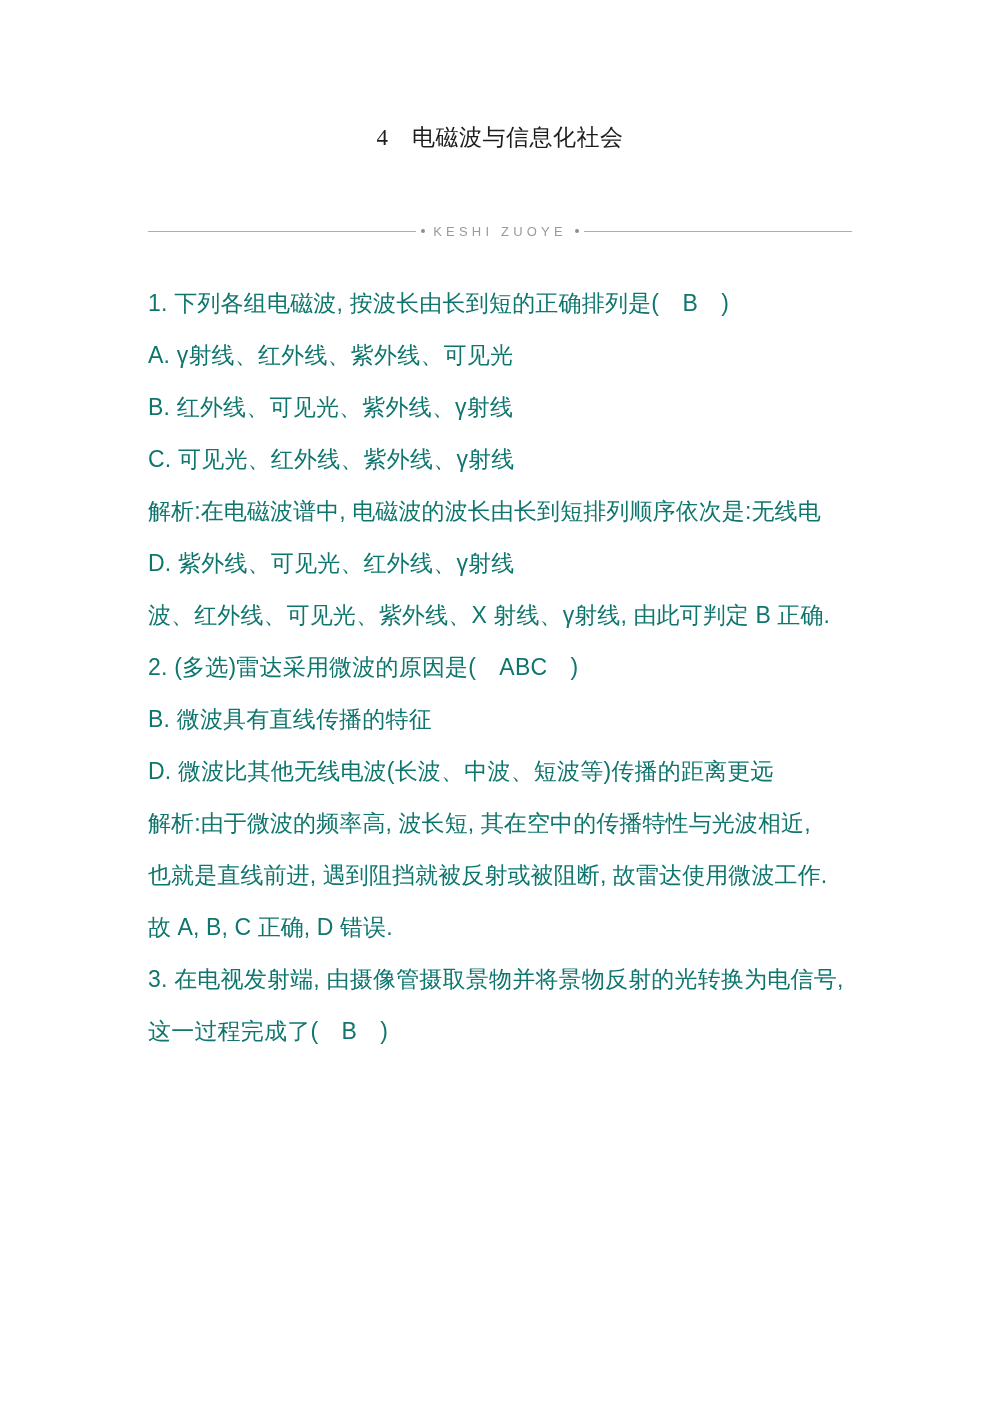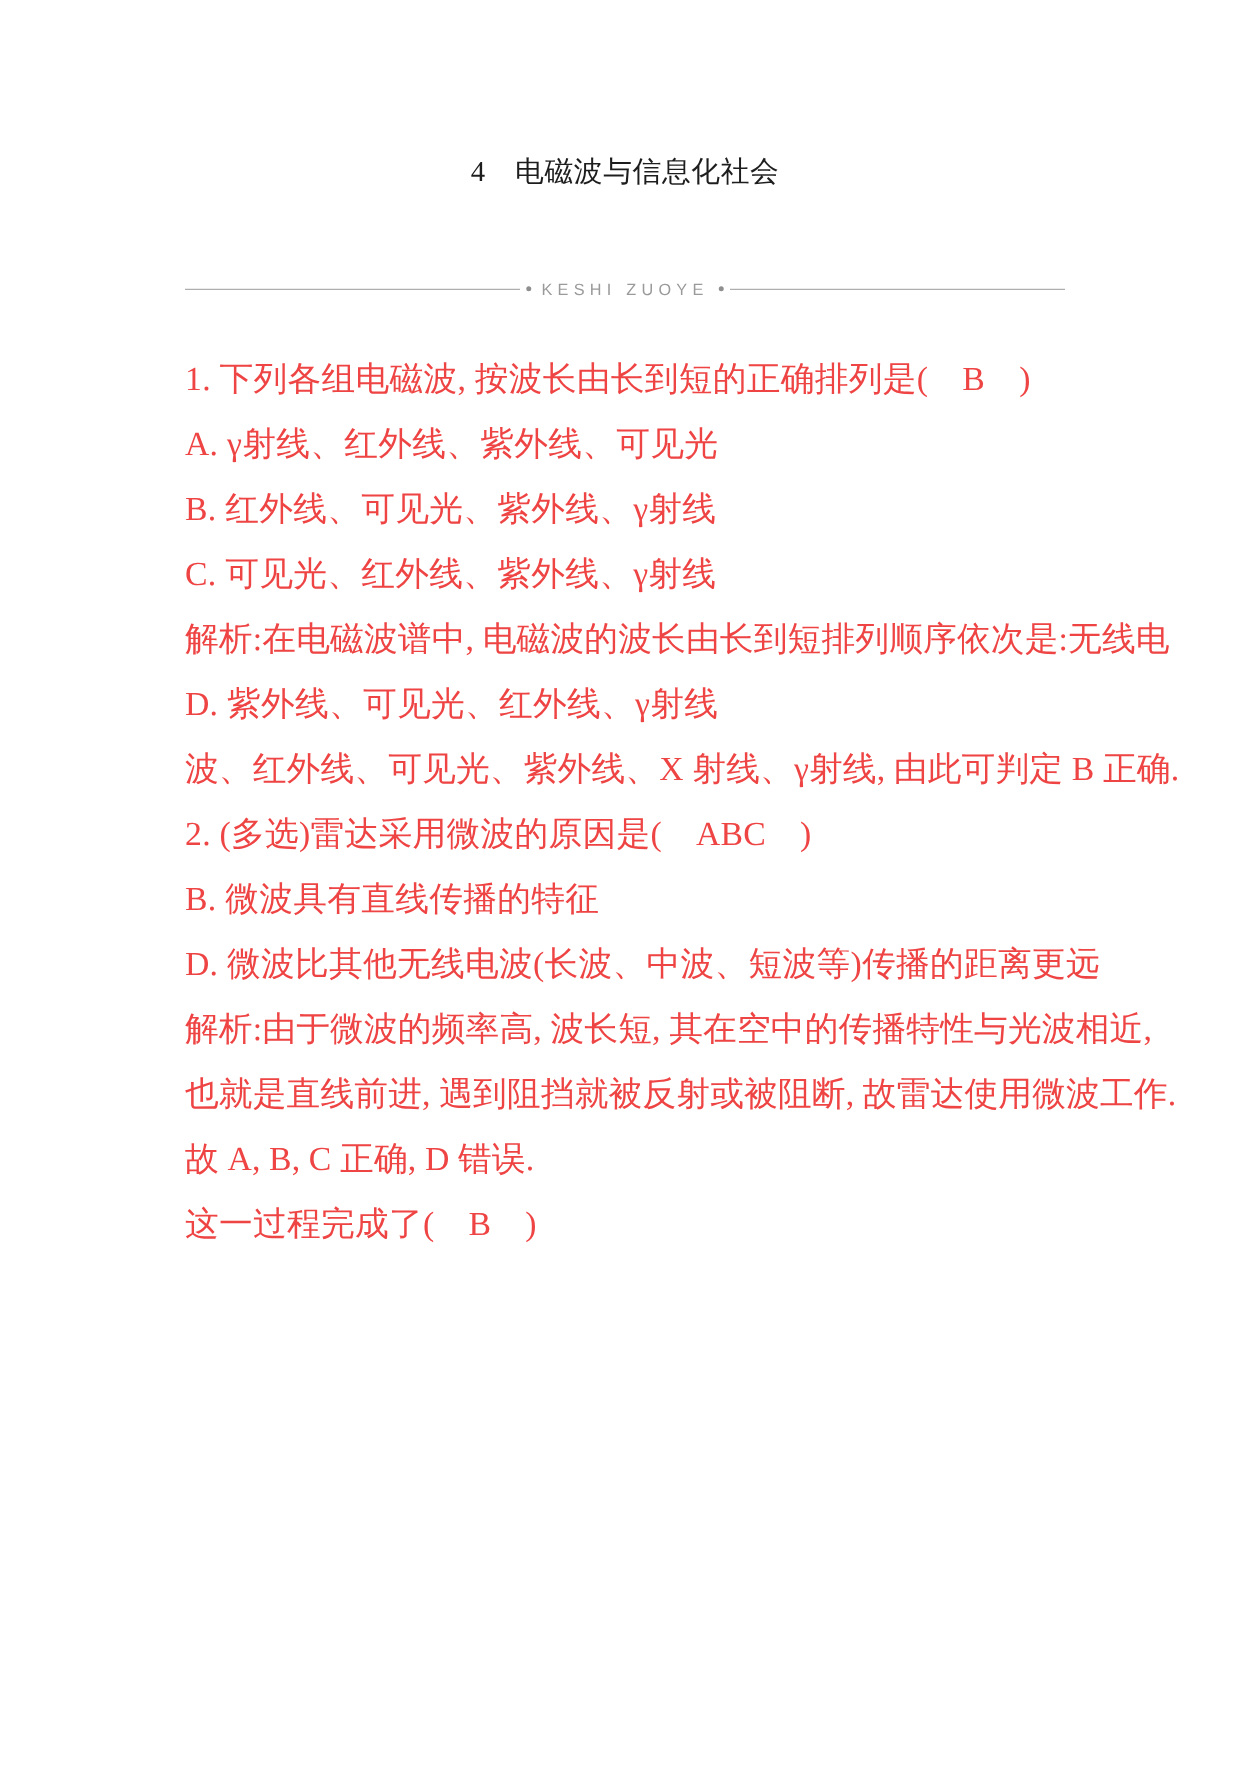--- a/index.html
+++ b/index.html
@@ -90,24 +90,24 @@
     white-space: pre;
   }
 
   
   .body {
     margin-top: 30px;
     padding-left: 148px;
     padding-right: 130px;
   }
   .line {
-    font-family: Liberation Serif, serif;
-    font-size: 27px;
+    font-family: Liberation Sans, sans-serif;
+    font-size: 23px;
     line-height: 52px;
-    color: #ef4444;
+    color: #0f766e;
     white-space: pre;
     letter-spacing: 0.2px;
   }
   .line.opt { letter-spacing: 0.2px; }
   .line.sol { letter-spacing: 0.1px; }
 </style>
 </head>
 <body>
 
 <div class="page">
@@ -135,16 +135,17 @@
     <div class="line opt">D. 紫外线、可见光、红外线、γ射线</div>
     <div class="line sol">波、红外线、可见光、紫外线、X 射线、γ射线, 由此可判定 B 正确.</div>
 
     <div class="line">2. (多选)雷达采用微波的原因是(　ABC　)</div>
     <div class="line opt">B. 微波具有直线传播的特征</div>
     <div class="line opt">D. 微波比其他无线电波(长波、中波、短波等)传播的距离更远</div>
     <div class="line sol">解析:由于微波的频率高, 波长短, 其在空中的传播特性与光波相近,</div>
     <div class="line sol">也就是直线前进, 遇到阻挡就被反射或被阻断, 故雷达使用微波工作.</div>
     <div class="line sol">故 A, B, C 正确, D 错误.</div>
 
+    <div class="line">3. 在电视发射端, 由摄像管摄取景物并将景物反射的光转换为电信号,</div>
     <div class="line">这一过程完成了(　B　)</div>
   </div>
 
 </div>
 
 </body></html>

